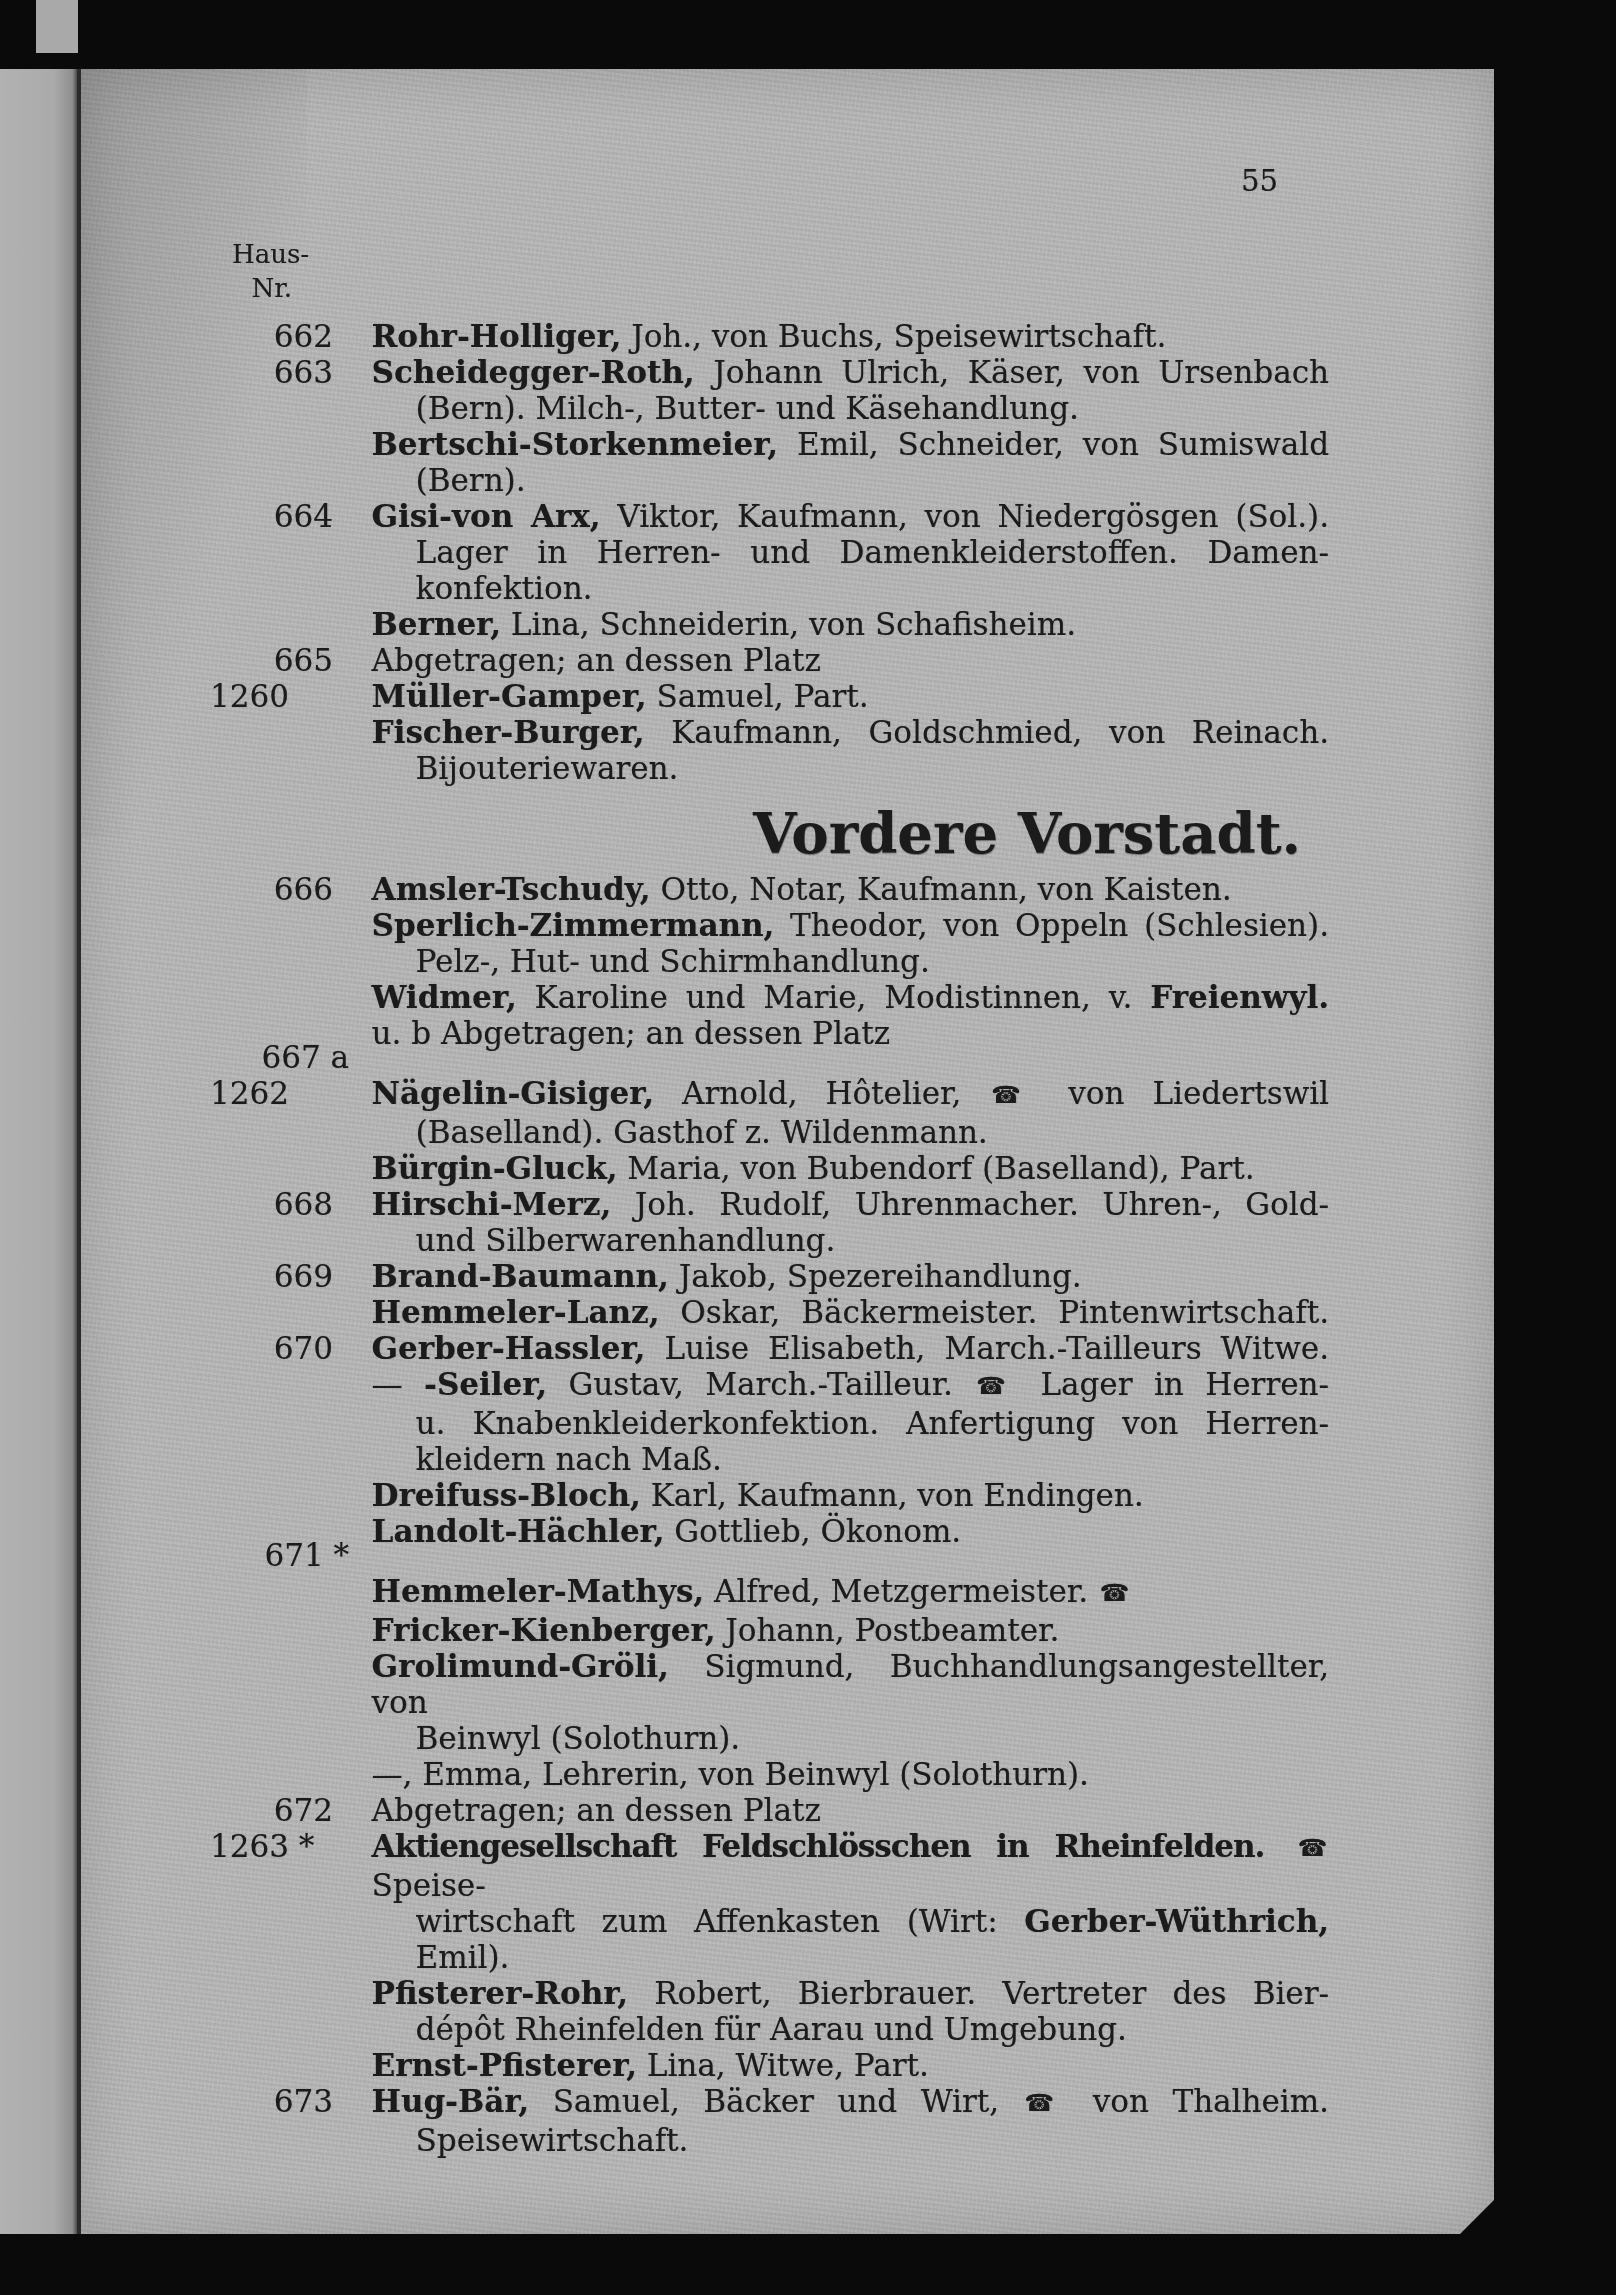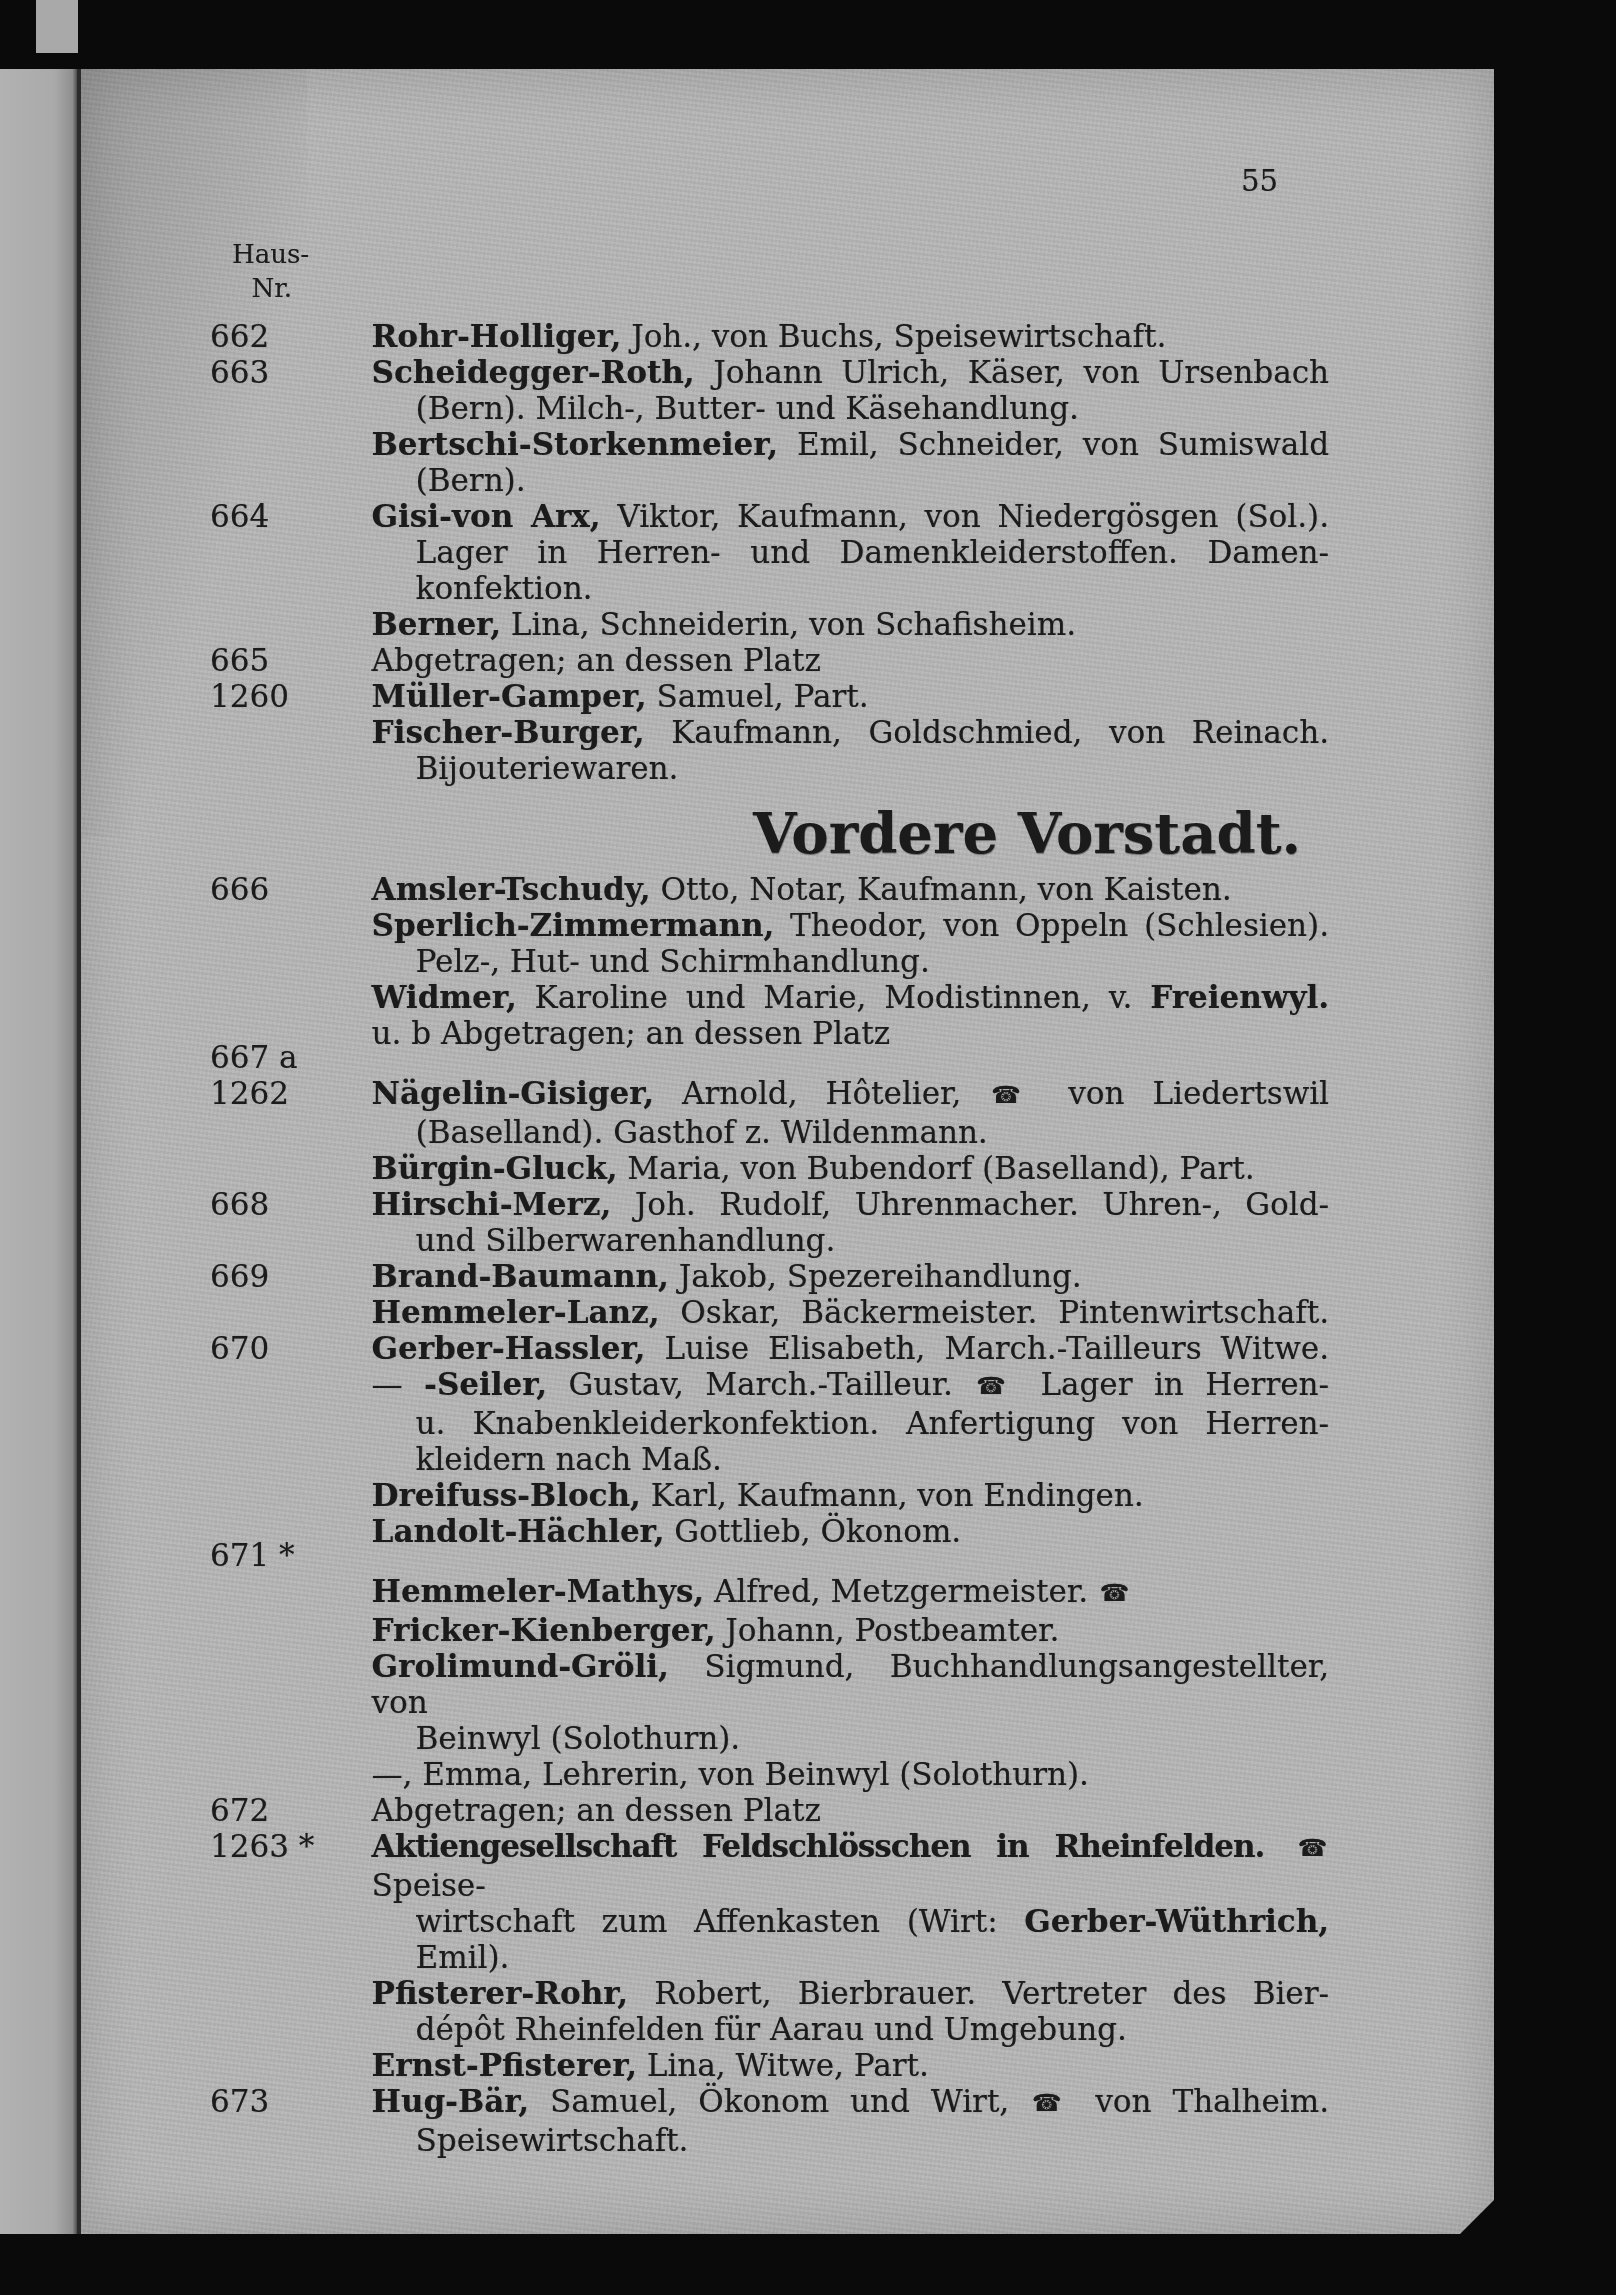--- a/index.html
+++ b/index.html
@@ -53,21 +53,21 @@
   }
   .col-header .l2{padding-left:19.4px;display:block;}
   .directory{
     position:absolute;left:129px;top:249px;width:1119px;
     font-size:31px;
     text-shadow:0.3px 0.3px 0.7px rgba(25,25,25,.45);
   }
   .row{display:flex;min-height:36px;line-height:36px;}
   .num{
     flex:none;width:139px;box-sizing:border-box;
-    padding-right:16px;
+    text-align:right;padding-right:16px;
     white-space:nowrap;
   }
   .num--left{text-align:left;padding-right:0;}
   .num--flush{padding-right:0;margin-top:24px;}
   .text{flex:1;margin-left:22.6px;white-space:nowrap;}
   .row.justify .text{
     white-space:normal;
     text-align:justify;text-align-last:justify;
   }
   .indent1 .text{padding-left:44px;}
@@ -266,21 +266,21 @@
       <div class="row indent1">
         <span class="num"></span>
         <span class="text"><span>dépôt Rheinfelden für Aarau und Umgebung.</span></span>
       </div>
       <div class="row">
         <span class="num"></span>
         <span class="text"><span class="bold">Ernst-Pfisterer,</span><span> Lina, Witwe, Part.</span></span>
       </div>
       <div class="row justify">
         <span class="num">673</span>
-        <span class="text"><span class="bold">Hug-Bär,</span><span> Samuel, Ökonom und Wirt, </span><span class="tel-icon">☎</span><span> von Thalheim.</span></span>
+        <span class="text"><span class="bold">Hug-Bär,</span><span> Samuel, Bäcker und Wirt, </span><span class="tel-icon">☎</span><span> von Thalheim.</span></span>
       </div>
       <div class="row indent1">
         <span class="num"></span>
         <span class="text"><span>Speisewirtschaft.</span></span>
       </div>
     </div>
 </div>
 
 
 </body></html>

